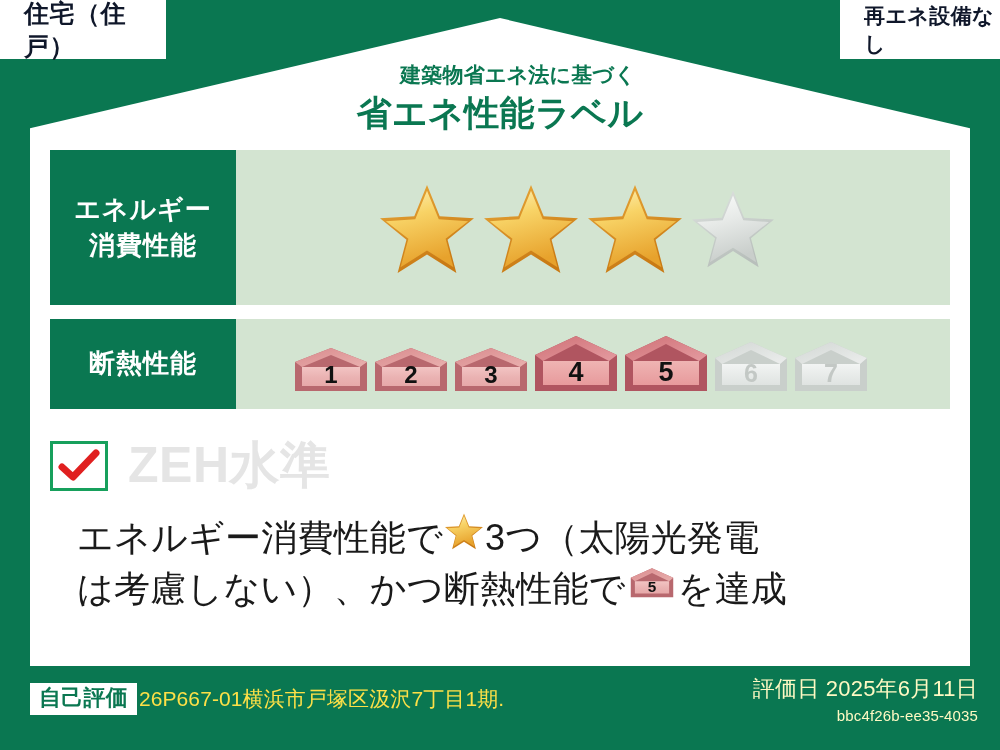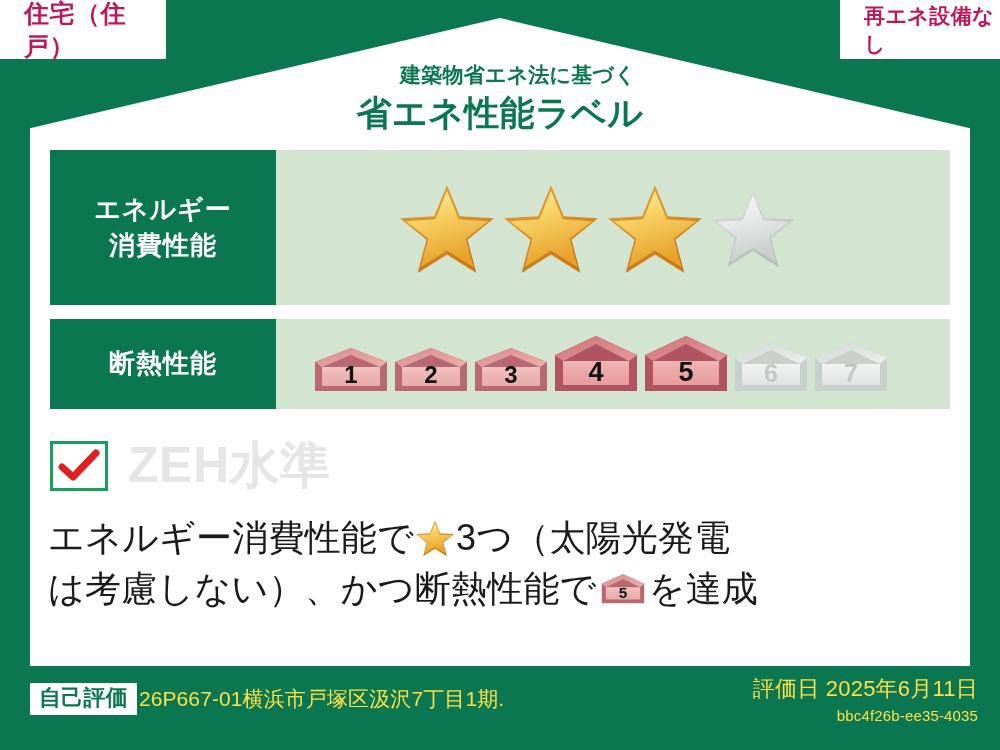--- a/index.html
+++ b/index.html
@@ -7,21 +7,21 @@
     width: 1000px; height: 750px;
     font-family: "Liberation Sans", "DejaVu Sans", sans-serif;
     overflow: hidden;
   }
   body { background: #0a7751; position: relative; }
 
   
   .badge {
     position: absolute;
     background: #ffffff;
-    color: #be185d;
+    color: #0f172a;
     font-weight: bold;
     display: flex;
     align-items: center;
     justify-content: center;
     letter-spacing: .02em;
     z-index: 6;
     padding-left: 24px;
   }
   #badge-housing { left: 0; top: 0; width: 166px; height: 59px; font-size: 25px; }
   #badge-renew   { right: 0; top: 0; width: 160px; height: 59px; font-size: 21px; }
@@ -56,21 +56,21 @@
 
   
   .rows {
     position: absolute;
     left: 50px; top: 150px;
     width: 900px;
     z-index: 5;
   }
   .row { display: flex; align-items: stretch; margin-bottom: 14px; }
   .row-label {
-    width: 226px; flex: none;
+    width: 186px; flex: none;
     background: #0a7751;
     color: #ffffff;
     font-weight: bold;
     font-size: 26px;
     line-height: 1.35;
     display: flex; align-items: center; justify-content: center;
     text-align: center;
     letter-spacing: .04em;
   }
   .row-body {
@@ -117,21 +117,21 @@
   
   .desc {
     position: absolute;
     left: 48px; top: 512px; width: 890px;
     z-index: 5;
     color: #1a1a1a;
     font-size: 36px;
     line-height: 1.42;
     letter-spacing: .005em;
   }
-  .desc .line { display: flex; align-items: center; white-space: nowrap; }
+  .desc .line { display: flex; align-items: flex-start; white-space: nowrap; margin-left: 29px; }
   .inline-star { width: 40px; height: 38px; vertical-align: middle; margin: 0 1px; }
   .inline-house { width: 46px; height: 40px; vertical-align: middle; margin: 0 3px; }
 
   
   .footer {
     position: absolute;
     left: 0; right: 0; bottom: 0; height: 84px;
     z-index: 7;
   }
   .footer-left {
@@ -143,21 +143,21 @@
     font-weight: bold; font-size: 22px;
     padding: 2px 9px 4px 9px;
     line-height: 1.2;
     letter-spacing: .01em;
   }
   #label-address {
     color: #fde047; font-size: 21px; letter-spacing: .005em;
   }
   .footer-right {
     position: absolute; right: 22px; top: 8px;
-    text-align: right; color: #fde047;
+    text-align: right; color: #fef9c3;
   }
   #label-eval-date { font-size: 22px; letter-spacing: .01em; }
   #label-uuid { font-size: 15px; margin-top: 3px; letter-spacing: .01em; }
 </style>
 </head>
 <body>
 
 <svg width="0" height="0" style="position:absolute" aria-hidden="true">
   <defs>
     <linearGradient id="goldGrad" x1="0" y1="0" x2="0.3" y2="1">

